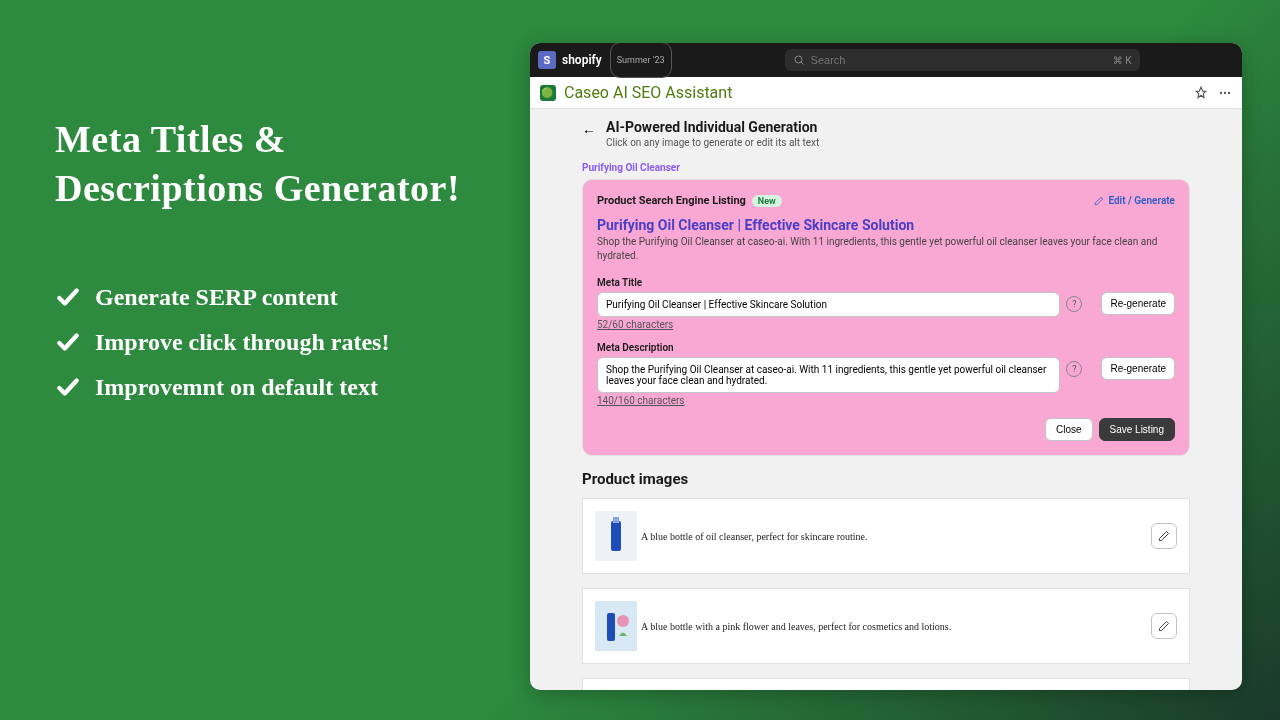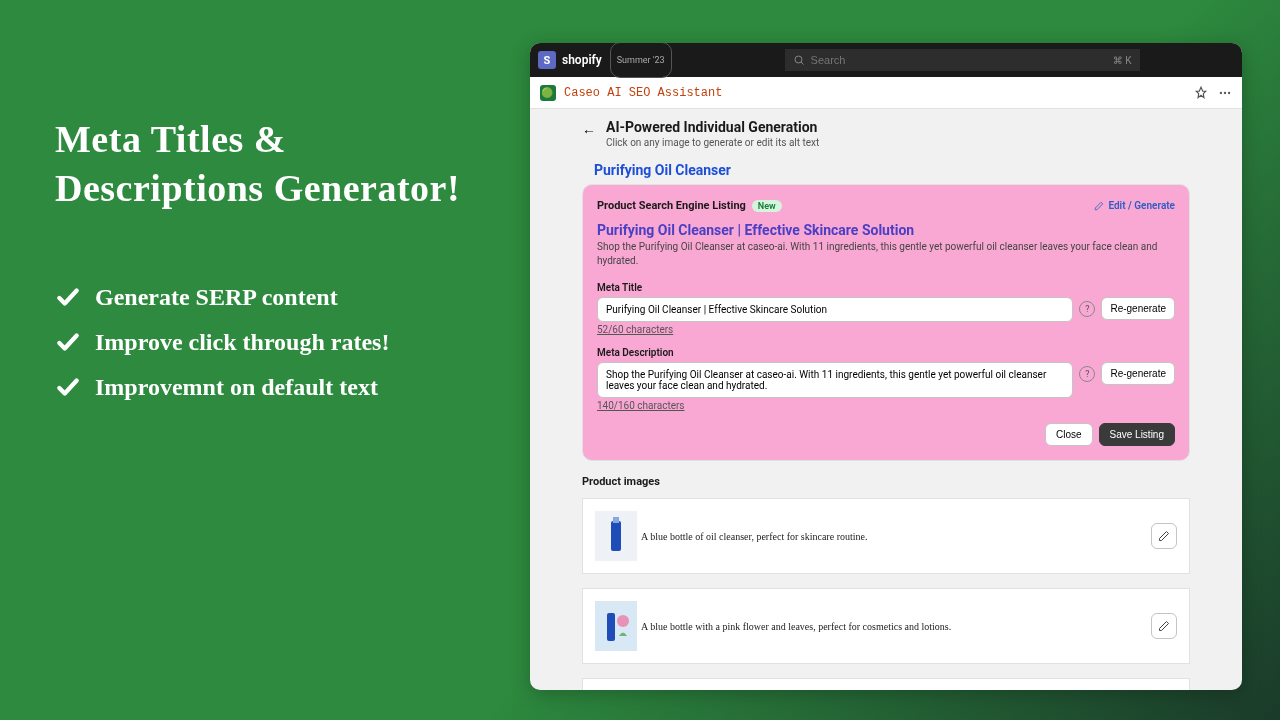--- a/index.html
+++ b/index.html
@@ -11,59 +11,59 @@
 .promo-item { display: flex; align-items: center; gap: 14px; font-size: 24px; font-weight: 600; margin-bottom: 18px; font-family: Georgia, serif; }
 .check { width: 26px; height: 26px; flex-shrink: 0; }
 
 .app-window { position: absolute; left: 530px; top: 43px; width: 712px; height: 647px; background: #f1f1f1; border-radius: 10px; overflow: hidden; box-shadow: 0 4px 20px rgba(0,0,0,0.25); }
 
 .topbar { height: 34px; background: #1a1a1a; display: flex; align-items: center; padding: 0 8px; gap: 8px; }
 .brand { display: flex; align-items: center; gap: 6px; }
 .brand-icon { width: 18px; height: 18px; background: #5c6ac4; border-radius: 3px; display:flex; align-items:center; justify-content:center; color:#fff; font-size:11px; font-weight:bold;}
 .brand-text { color: #fff; font-size: 12px; font-weight: 600; }
 .season-badge { font-size: 9px; color: #aaa; border: 1px solid #555; border-radius: 10px; padding: 12px 6px; margin-left: 2px; }
-.search-wrap { margin-left: 105px; flex: 0 0 355px; height: 22px; background: #2d2d2d; border-radius: 0; display: flex; align-items: center; padding: 0 8px; gap: 6px; }
+.search-wrap { margin-left: 105px; flex: 0 0 355px; height: 22px; background: #2d2d2d; border-radius: 6px; display: flex; align-items: center; padding: 0 8px; gap: 6px; }
 .search-wrap input { background: transparent; border: none; color: #888; font-size: 11px; flex: 1; outline: none; }
 .kbd { font-size: 10px; color: #888; }
 
 .appbar { height: 32px; background: #fff; border-bottom: 1px solid #e1e1e1; display: flex; align-items: center; padding: 0 10px; gap: 8px; }
 .appbar-icon { width: 16px; height: 16px; background: #1a7a3a; border-radius: 3px; display:flex; align-items:center; justify-content:center; font-size:10px;}
-.appbar-title { font-size: 12px; color: #c2410c; font-family: Liberation Mono, monospace; }
+.appbar-title { font-size: 16px; color: #4d7c0f; }
 .appbar-actions { margin-left: auto; display: flex; gap: 10px; color: #555; font-size: 14px; }
 
 .content { padding: 10px 52px 20px 52px; height: calc(100% - 66px); overflow-y: auto; }
 .page-head { display: flex; gap: 10px; align-items: flex-start; margin-bottom: 14px; }
 .back-btn { font-size: 14px; cursor: pointer; padding-top:2px; }
 .page-title { font-size: 14px; font-weight: 700; color: #1a1a1a; }
 .page-sub { font-size: 10px; color: #555; margin-top: 2px; }
 
-.product-name { font-size: 14px; font-weight: 700; margin: 10px 12px 6px; color: #1d4ed8; }
+.product-name { font-size: 10px; font-weight: 700; margin: 10px 0 6px; color: #8b5cf6; }
 
 .card { background: #f9a8d4; border: 1px solid #e1e1e1; border-radius: 10px; padding: 14px; margin-bottom: 14px; }
 .card-head { display: flex; align-items: center; justify-content: space-between; margin-bottom: 10px; }
 .card-title { font-size: 11px; font-weight: 700; color: #1a1a1a; display: flex; align-items: center; gap: 6px; }
 .new-badge { font-size: 9px; background: #d4f4dd; color: #1a7a3a; padding: 1px 6px; border-radius: 8px; font-weight: 600; }
 .edit-link { font-size: 10px; color: #2c5cc5; font-weight: 600; cursor: pointer; display: flex; align-items: center; gap: 4px; }
 
 .serp-title { font-size: 14px; font-weight: 700; color: #4a3fc4; margin-bottom: 2px; }
 .serp-desc { font-size: 10px; color: #444; line-height: 1.4; margin-bottom: 14px; }
 
 .field-label { font-size: 10px; font-weight: 600; color: #1a1a1a; margin-bottom: 4px; }
 .field-row { display: flex; gap: 6px; align-items: flex-start; margin-bottom: 2px; }
 .text-input { flex: 1; border: 1px solid #c4c4c4; border-radius: 6px; padding: 6px 8px; font-size: 10px; font-family: inherit; resize: none; }
 .help-icon { width: 16px; height: 16px; border: 1px solid #888; border-radius: 50%; display: flex; align-items: center; justify-content: center; font-size: 9px; color: #555; margin-top: 4px; }
-.regen-btn { font-size: 10px; border: 1px solid #c4c4c4; background: #fff; border-radius: 6px; padding: 5px 8px; cursor: pointer; font-weight: 500; }
+.regen-btn { font-size: 10px; border: 1px solid #c4c4c4; background: #fff; border-radius: 6px; padding: 5px 8px; cursor: pointer; font-weight: 500; margin-left: 13px; }
 .counter { font-size: 10px; color: #555; margin-bottom: 12px; text-decoration: underline; }
 
 .btn-row { display: flex; justify-content: flex-end; gap: 6px; margin-top: 10px; }
 .btn { font-size: 10px; border-radius: 6px; padding: 5px 10px; cursor: pointer; font-weight: 500; }
 .btn-secondary { background: #fff; border: 1px solid #c4c4c4; }
 .btn-primary { background: #3a3a3a; color: #fff; border: 1px solid #3a3a3a; }
 
-.section-label { font-size: 11px; font-weight: 700; margin: 14px 0 10px; color: #1a1a1a; }
+.section-label { font-size: 15px; font-weight: 700; margin: 14px 0 10px; color: #1a1a1a; }
 
 .img-row { background: #fff; border: 1px solid #e1e1e1; border-radius: 0; padding: 12px; display: flex; align-items: center; gap: 4px; margin-bottom: 14px; font-family: Liberation Serif, serif; }
 .thumb { width: 42px; height: 50px; border-radius: 4px; display: flex; align-items: center; justify-content: center; flex-shrink:0; }
 .thumb svg { width: 100%; height: 100%; }
 .alt-text { flex: 1; font-size: 10px; color: #222; }
 .edit-icon-btn { width: 26px; height: 26px; border: 1px solid #c4c4c4; border-radius: 6px; display: flex; align-items: center; justify-content: center; cursor: pointer; background:#fff; }
 </style>
 </head>
 <body>
 

